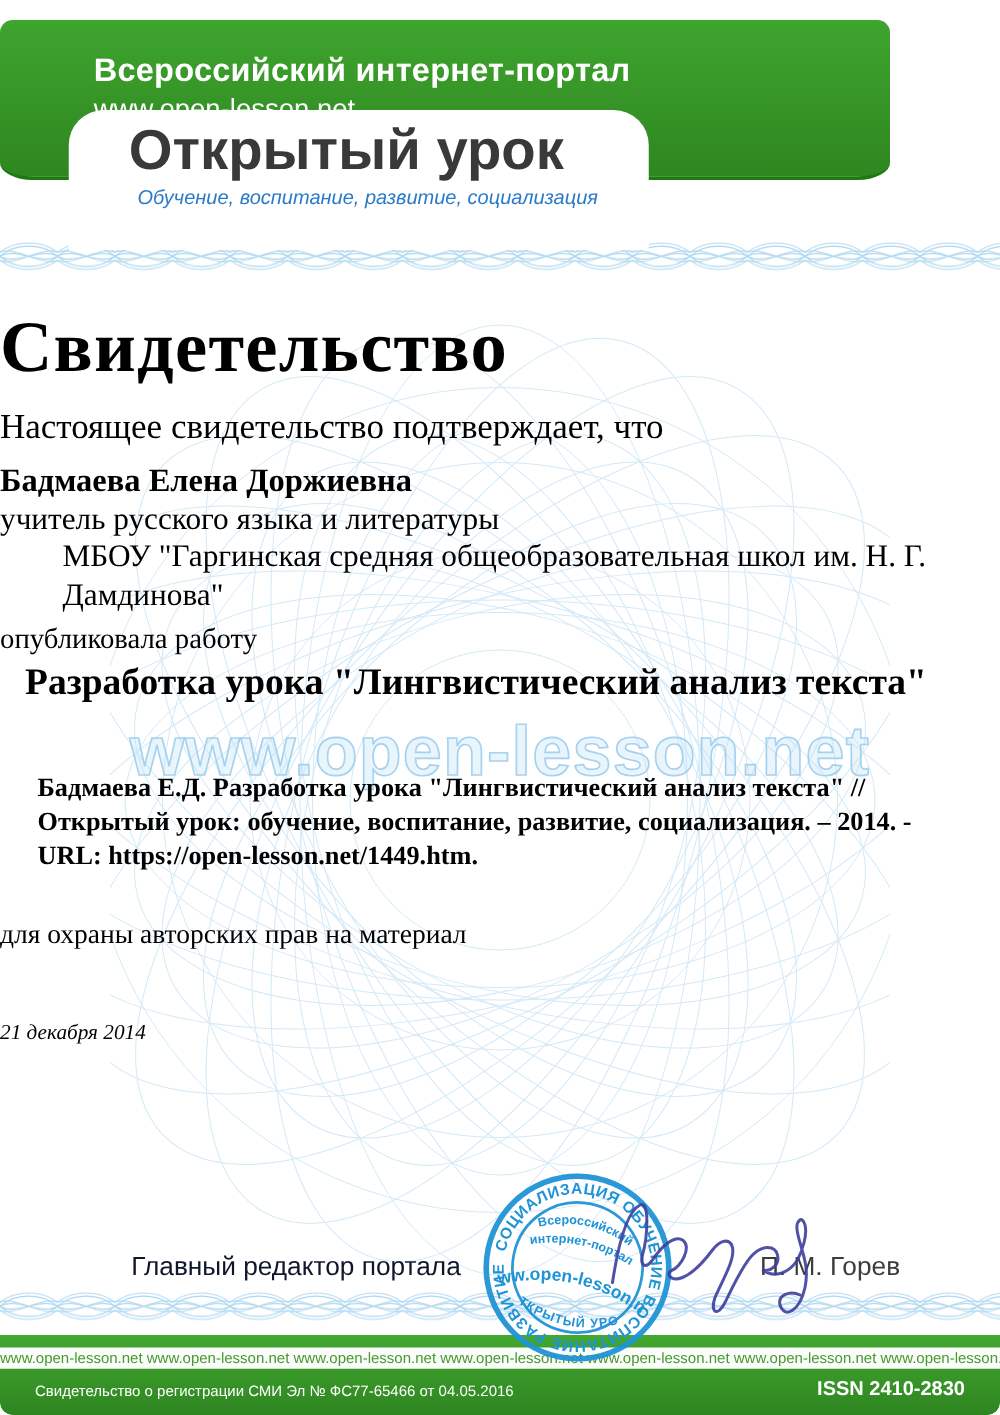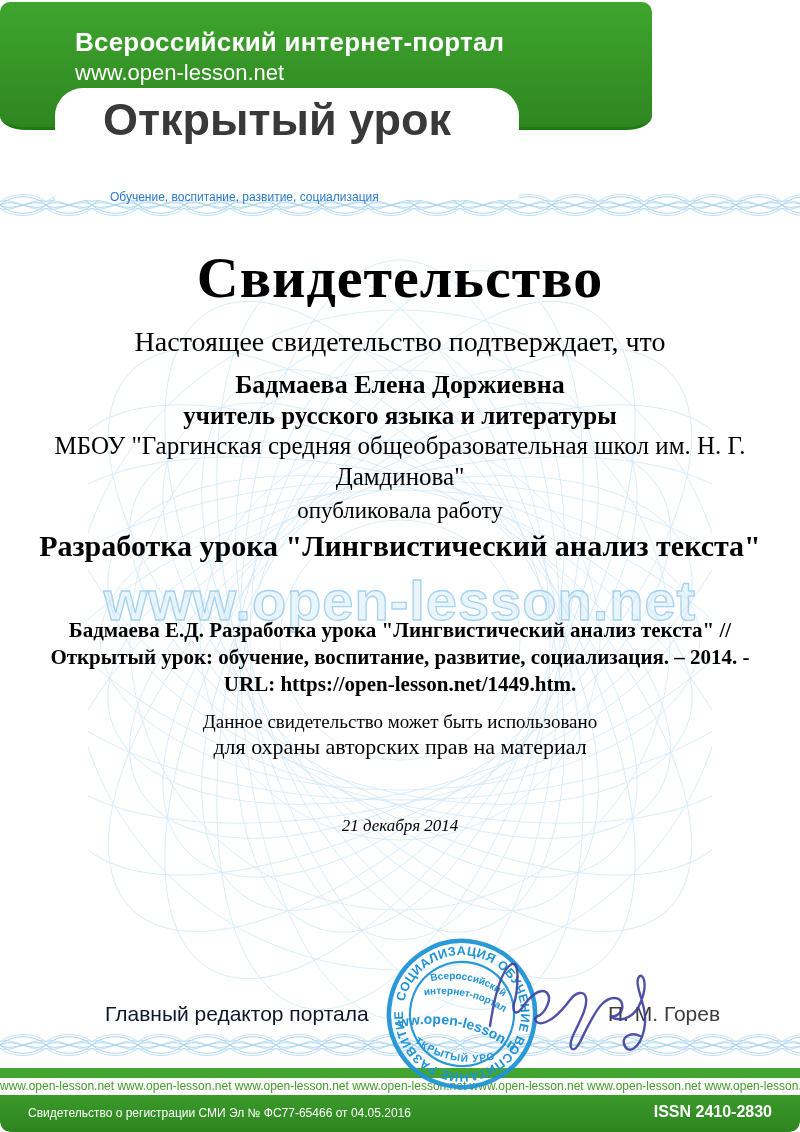--- a/index.html
+++ b/index.html
@@ -9,41 +9,41 @@
   
   .rosette{position:absolute;left:88px;top:245px;z-index:1;}
   .band{position:absolute;left:0;z-index:1;}
   .band-top{top:192px;}
   .band-bottom{top:1032px;}
   .watermark{position:absolute;top:568px;left:0;width:800px;text-align:center;
      font-family:"Liberation Sans",sans-serif;font-weight:bold;font-size:56px;letter-spacing:1px;
      color:rgba(188,221,244,0.33);-webkit-text-stroke:1.3px rgba(150,203,238,0.85);z-index:1;}
 
   
-  .header{position:absolute;left:0;top:2px;width:652px;height:128px;z-index:3;
+  .header{position:absolute;left:0;top:16px;width:712px;height:128px;z-index:3;
      background:linear-gradient(180deg,#3ea52e 0%,#2f8620 100%);
      border-radius:10px 10px 26px 26px / 10px 10px 14px 14px;
      border-bottom:3px solid #1d7a13;box-sizing:border-box;}
   .portal-line{position:absolute;left:75px;top:25px;font-family:"Liberation Sans",sans-serif;
      font-weight:bold;font-size:26px;color:#fff;letter-spacing:.2px;}
   .site-line{position:absolute;left:75px;top:58px;font-family:"Liberation Sans",sans-serif;
      font-size:22px;color:#fff;}
   .tab{position:absolute;left:55px;top:88px;width:464px;height:112px;background:#fff;
      border-radius:28px 28px 0 0;z-index:4;}
   .brand{position:absolute;left:48px;top:6px;font-family:"Liberation Sans",sans-serif;
      font-weight:bold;font-size:45px;color:#393939;}
   .tagline{position:absolute;left:55px;top:62px;font-family:"Liberation Sans",sans-serif;
-     font-size:12px;color:#2b7ac8;margin-top:40px;}
+     font-style:italic;font-size:16px;color:#2b7ac8;}
 
   
-  .line{position:absolute;left:0;width:800px;text-align:center;z-index:2;}
+  .line{position:absolute;left:0;width:800px;z-index:2;}
   .cert-title{top:244px;font-size:58px;font-weight:bold;letter-spacing:1px;}
   .cert-intro{top:326px;font-size:28px;}
   .cert-name{top:370px;font-size:26px;font-weight:bold;}
-  .cert-role{top:402px;font-size:25px;font-weight:bold;}
+  .cert-role{top:402px;font-size:25px;}
   .cert-school{top:430px;left:50px;width:700px;font-size:25px;line-height:31px;}
   .cert-action{top:498px;font-size:23px;}
   .cert-work{top:529px;left:20px;width:760px;font-size:30px;font-weight:bold;}
   .biblio-head{top:582px;font-size:23px;}
   .biblio-text{top:617px;left:30px;width:740px;font-size:21px;font-weight:bold;line-height:27px;}
   .usage-1{top:711px;font-size:19px;}
   .usage-2{top:734px;font-size:22px;}
   .registry-1{top:757px;font-size:19px;}
   .registry-2{top:780px;font-size:20px;}
   .cert-date{top:816px;font-size:17px;font-style:italic;}
@@ -136,21 +136,20 @@
   </div>
 
   <div class="line cert-title">Свидетельство</div>
   <div class="line cert-name">Бадмаева Елена Доржиевна</div>
   <div class="line cert-intro">Настоящее свидетельство подтверждает, что</div>
   <div class="line cert-role">учитель русского языка и литературы</div>
   <div class="line cert-school">МБОУ "Гаргинская средняя общеобразовательная школ им. Н. Г. Дамдинова"</div>
   <div class="line cert-action">опубликовала работу</div>
   <div class="line cert-work">Разработка урока "Лингвистический анализ текста"</div>
   <div class="line biblio-text">Бадмаева Е.Д. Разработка урока "Лингвистический анализ текста" // Открытый урок: обучение, воспитание, развитие, социализация. – 2014. - URL: https://open-lesson.net/1449.htm.</div>
-  <div class="line usage-1">Данное свидетельство может быть использовано</div>
   <div class="line usage-2">для охраны авторских прав на материал</div>
   <div class="line cert-date">21 декабря 2014</div>
 
   <div class="editor-label">Главный редактор портала</div>
   <div class="editor-name">П. М. Горев</div>
 
   <svg class="stamp" width="210" height="210" viewBox="0 0 210 210">
     <g transform="translate(105,105) rotate(12)">
       <defs>
         <path id="ringPath" d="M -59 0 A 59 59 0 1 1 59 0 A 59 59 0 1 1 -59 0"></path>

